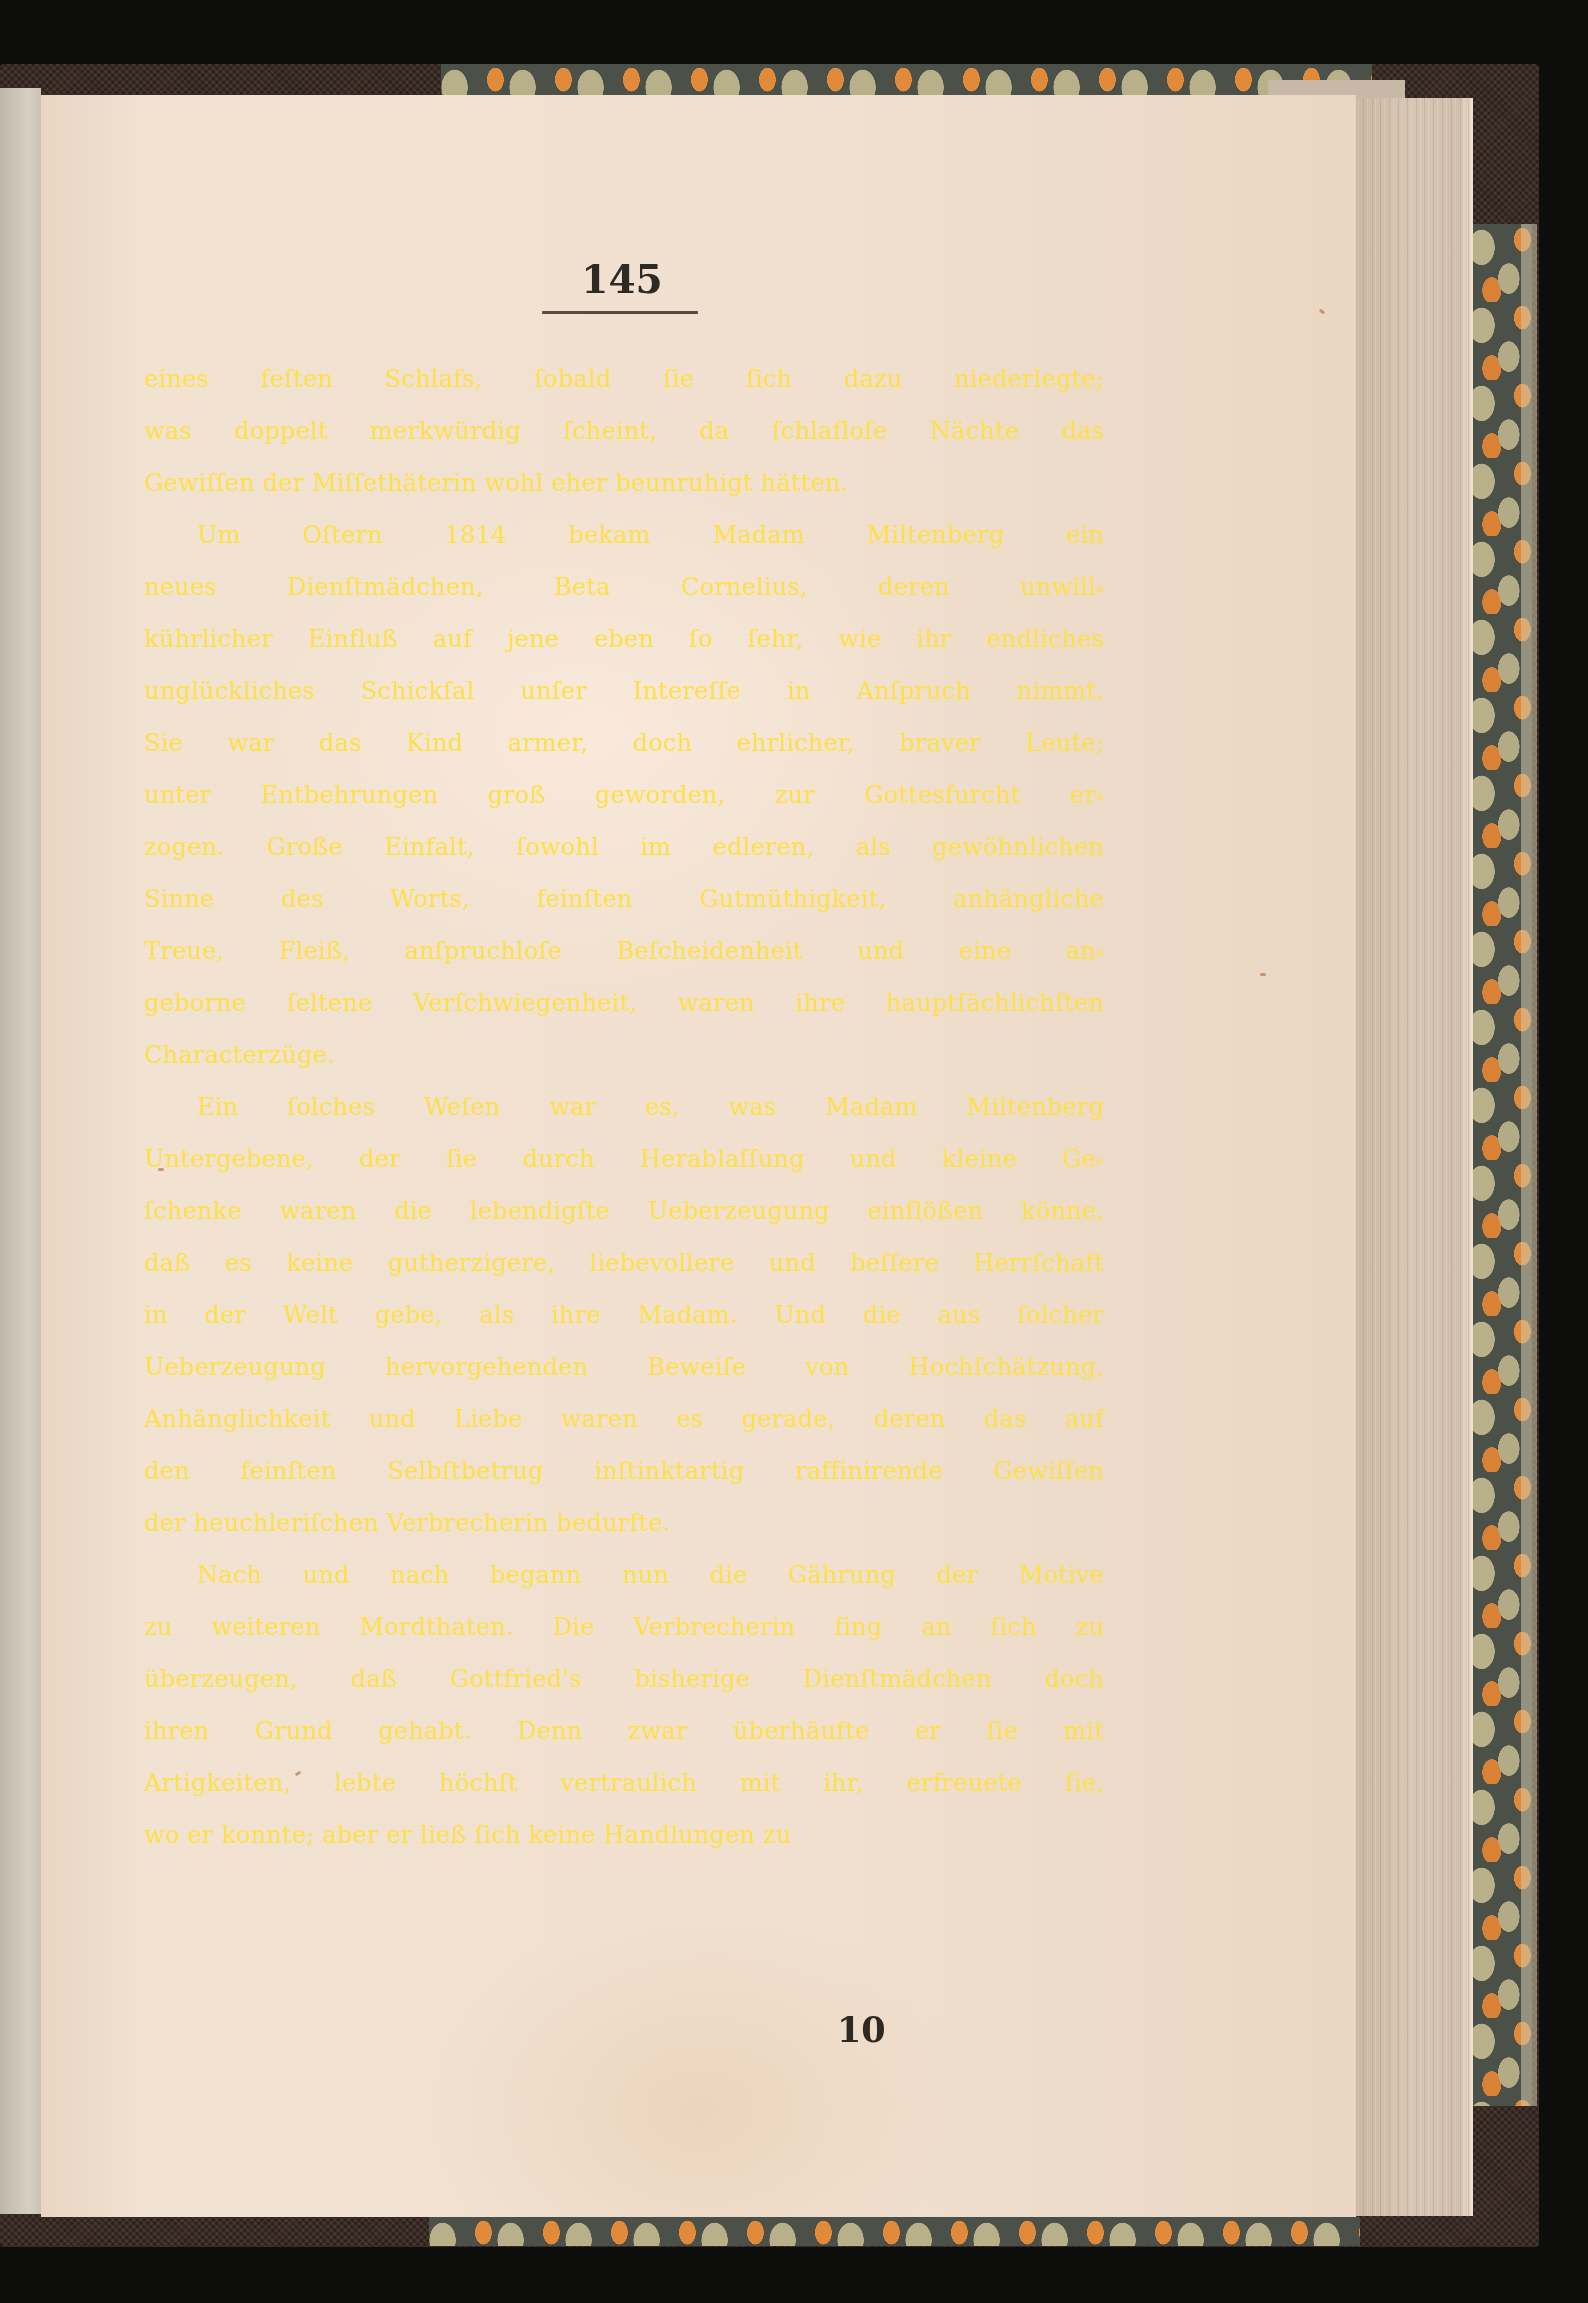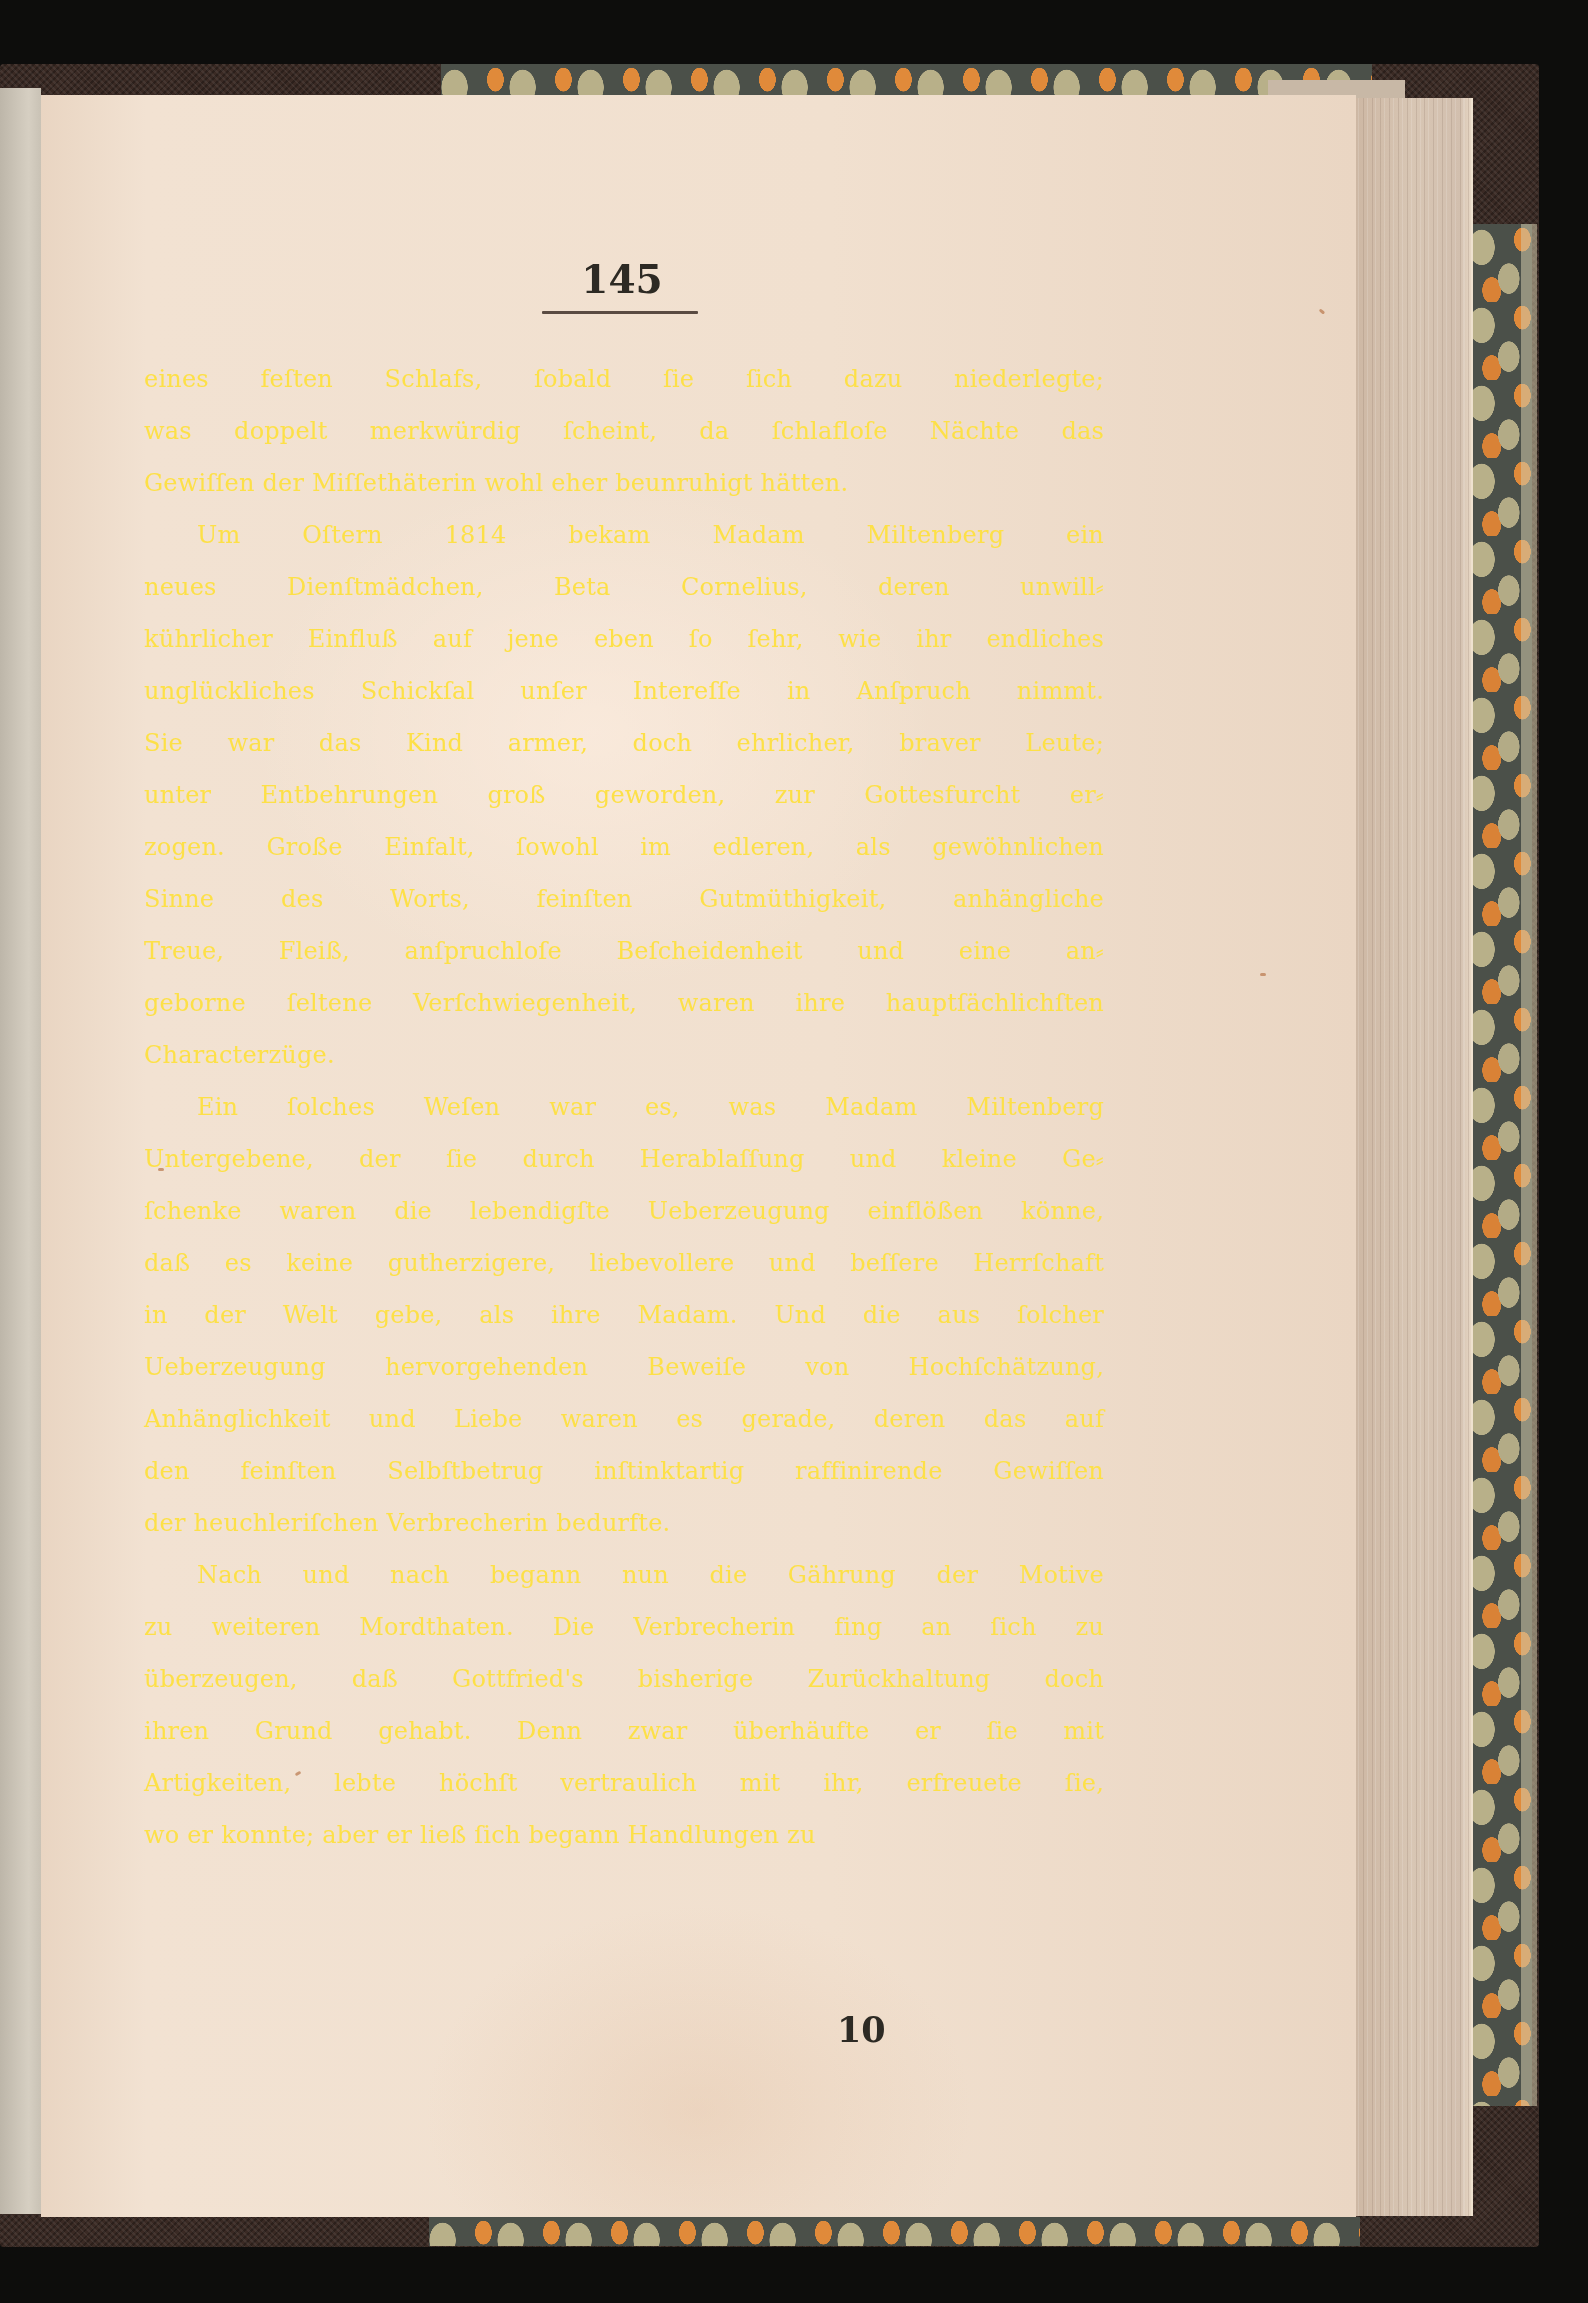--- a/index.html
+++ b/index.html
@@ -129,21 +129,21 @@
       <span class="line">daß es keine gutherzigere, liebevollere und beſſere Herrſchaft</span>
       <span class="line">in der Welt gebe, als ihre Madam. Und die aus ſolcher</span>
       <span class="line">Ueberzeugung hervorgehenden Beweiſe von Hochſchätzung,</span>
       <span class="line">Anhänglichkeit und Liebe waren es gerade, deren das auf</span>
       <span class="line">den feinſten Selbſtbetrug inſtinktartig raffinirende Gewiſſen</span>
       <span class="line last">der heuchleriſchen Verbrecherin bedurfte.</span>
     </div>
     <div>
       <span class="line indent">Nach und nach begann nun die Gährung der Motive</span>
       <span class="line">zu weiteren Mordthaten. Die Verbrecherin fing an ſich zu</span>
-      <span class="line">überzeugen, daß Gottfried's bisherige Zurückhaltung doch</span>
+      <span class="line">überzeugen, daß Gottfried's bisherige Dienſtmädchen doch</span>
       <span class="line">ihren Grund gehabt. Denn zwar überhäufte er ſie mit</span>
       <span class="line">Artigkeiten, lebte höchſt vertraulich mit ihr, erfreuete ſie,</span>
-      <span class="line last">wo er konnte; aber er ließ ſich begann Handlungen zu</span>
+      <span class="line last">wo er konnte; aber er ließ ſich keine Handlungen zu</span>
     </div>
   </div>
 
 <div class="abs signature">10</div>
 
 
 </body></html>

